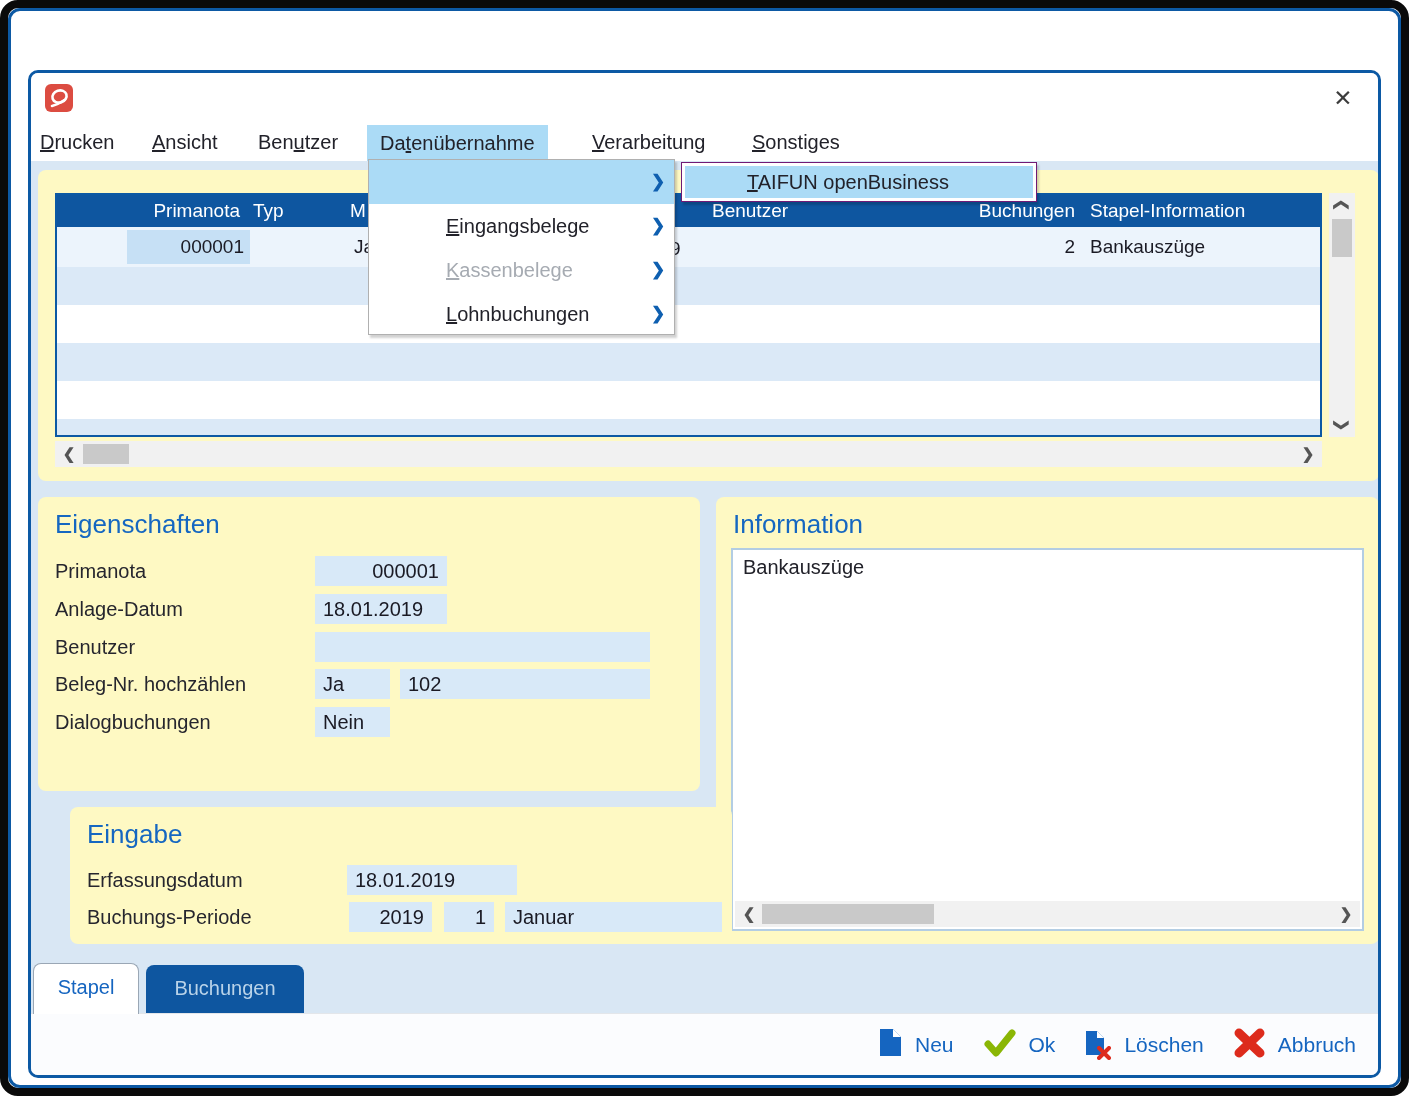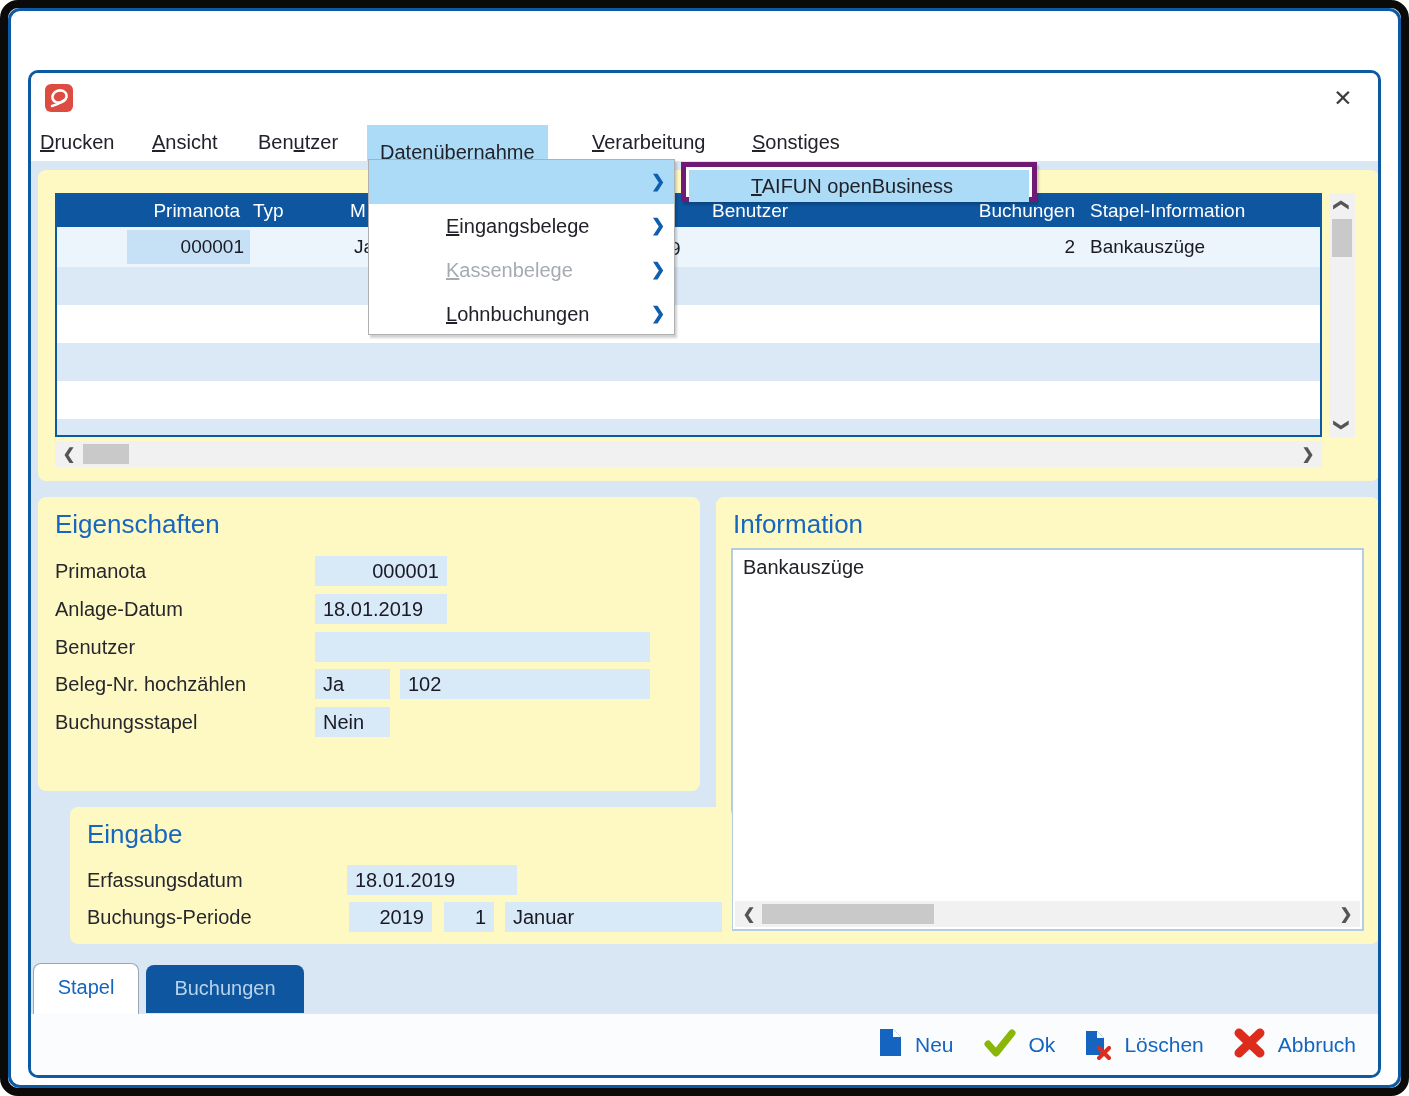--- a/index.html
+++ b/index.html
@@ -15,21 +15,21 @@
   
   .titlebar { position:absolute; left:0; top:0; width:100%; height:50px; background:#fff; }
   .app-icon { position:absolute; left:14px; top:11px; width:28px; height:28px; }
   .win-title { position:absolute; left:54px; top:0; height:50px; line-height:50px; font-size:20px; color:#1d1d26; }
   .close-btn { position:absolute; right:20px; top:10px; width:30px; height:30px; line-height:30px;
                text-align:center; font-size:23px; color:#3c3c3c; cursor:default; }
 
   
   .menubar { position:absolute; left:0; top:50px; width:100%; height:38px; background:#fff; font-size:20px; color:#22222a;text-align:center; }
   .menu-item { position:absolute; top:0; height:38px; line-height:38px; white-space:nowrap; }
-  .menu-item.hl { top:2px; height:36px; line-height:36px; background:#abdbf6; padding:9px 13px; }
+  .menu-item.hl { top:2px; height:36px; line-height:36px; background:#abdbf6; padding:0 13px; }
   .k { text-decoration:underline; }
 
   
   .panel { position:absolute; background:#fef9c3; border-radius:8px; }
   .table-panel { left:7px; top:97px; width:1341px; height:311px; }
   .grid { position:absolute; left:17px; top:23px; width:1267px; height:244px; border:2px solid #0c59a4; background:#fff; }
   .g-head { position:absolute; left:0; top:0; width:100%; height:32px; background:#0e56a0; color:#fff; font-size:19px; }
   .g-head span, .g-row span { position:absolute; top:0; height:100%; line-height:32px; white-space:nowrap; }
   .g-row { position:absolute; left:0; width:100%; font-size:19px; color:#1a1a24; }
   .r1 { top:32px;  height:40px; background:#ecf4fc; }
@@ -84,21 +84,21 @@
   .dd-item { position:absolute; left:0; width:100%; height:44px; line-height:44px; font-size:20px; color:#22222a; }
   .dd-item .txt { position:absolute; left:77px; }
   .dd-item .arr { position:absolute; left:282px; color:#0e5fb0; font-weight:bold; font-size:17px; }
   .dd-item.sel { background:#abdbf6; }
   .dd-item.dis { color:#a6abb2; }
   .dd-item.dis .arr { color:#0e5fb0; }
 
   .frag9 { position:absolute; left:670px; top:238px; z-index:19; font-size:19px; color:#1a1a24; }
 
   .submenu { position:absolute; left:681px; top:162px; width:356px; height:40px; background:#fff;
-             border:5px solid #701a75; box-shadow:2px 3px 2px rgba(0,0,0,0.18); z-index:22; }
+             border:1px solid #701a75; box-shadow:2px 3px 2px rgba(0,0,0,0.18); z-index:22; }
   .sm-item { position:absolute; left:3px; top:3px; right:3px; height:32px; line-height:32px;
              background:#abdbf6; font-size:20px; color:#22222a; padding-left:62px; }
 </style>
 </head>
 <body>
 
 <div class="outer-frame"></div>
 <div class="app-window"></div>
 
 <div class="dialog">
@@ -161,21 +161,21 @@
     <div class="ptitle">Eigenschaften</div>
     <span class="lbl" style="top:59px">Primanota</span>
     <span class="fld fr" style="left:277px;top:59px;width:132px">000001</span>
     <span class="lbl" style="top:97px">Anlage-Datum</span>
     <span class="fld" style="left:277px;top:97px;width:132px">18.01.2019</span>
     <span class="lbl" style="top:135px">Benutzer</span>
     <span class="fld" style="left:277px;top:135px;width:335px"></span>
     <span class="lbl" style="top:172px">Beleg-Nr. hochzählen</span>
     <span class="fld" style="left:277px;top:172px;width:75px">Ja</span>
     <span class="fld" style="left:362px;top:172px;width:250px">102</span>
-    <span class="lbl" style="top:210px">Buchungsstapel</span>
+    <span class="lbl" style="top:210px">Dialogbuchungen</span>
     <span class="fld" style="left:277px;top:210px;width:75px">Nein</span>
   </div>
 
   <div class="panel info-panel">
     <div class="ptitle">Information</div>
     <div class="info-box">
       <div class="info-text">Bankauszüge</div>
       <div class="info-hscroll">
         <span class="sb-btn hscroll-btn" style="position:absolute;left:2px;height:26px;width:24px;line-height:26px">❮</span>
         <span class="h-thumb" style="left:27px;width:172px"></span>

